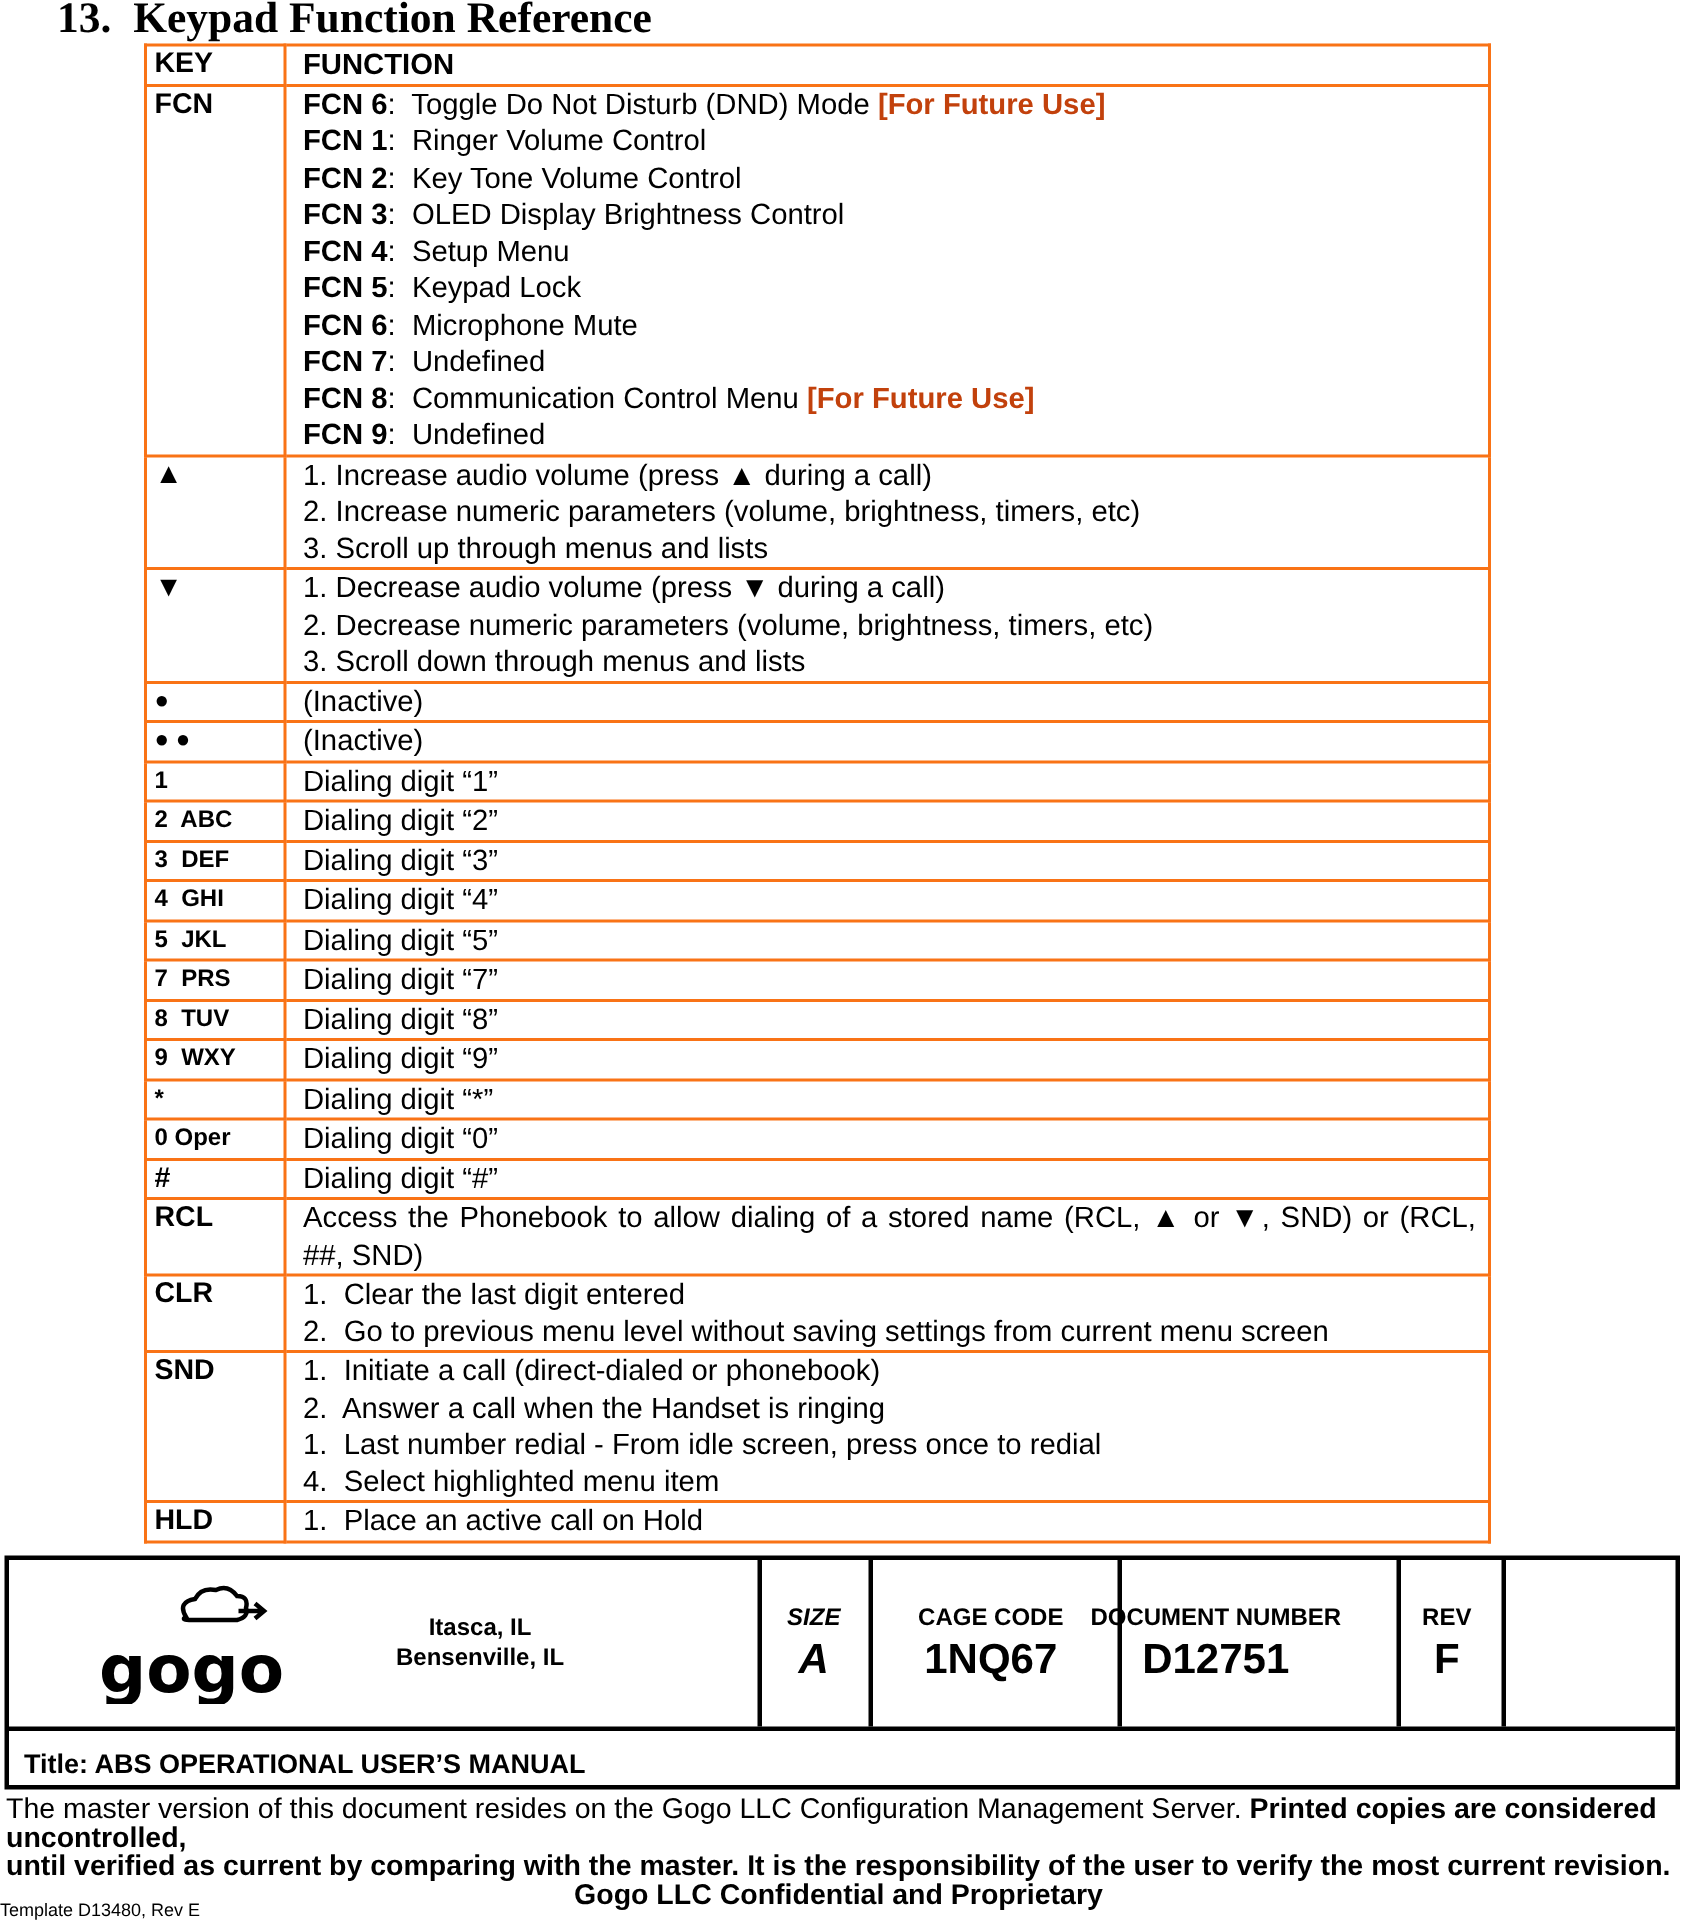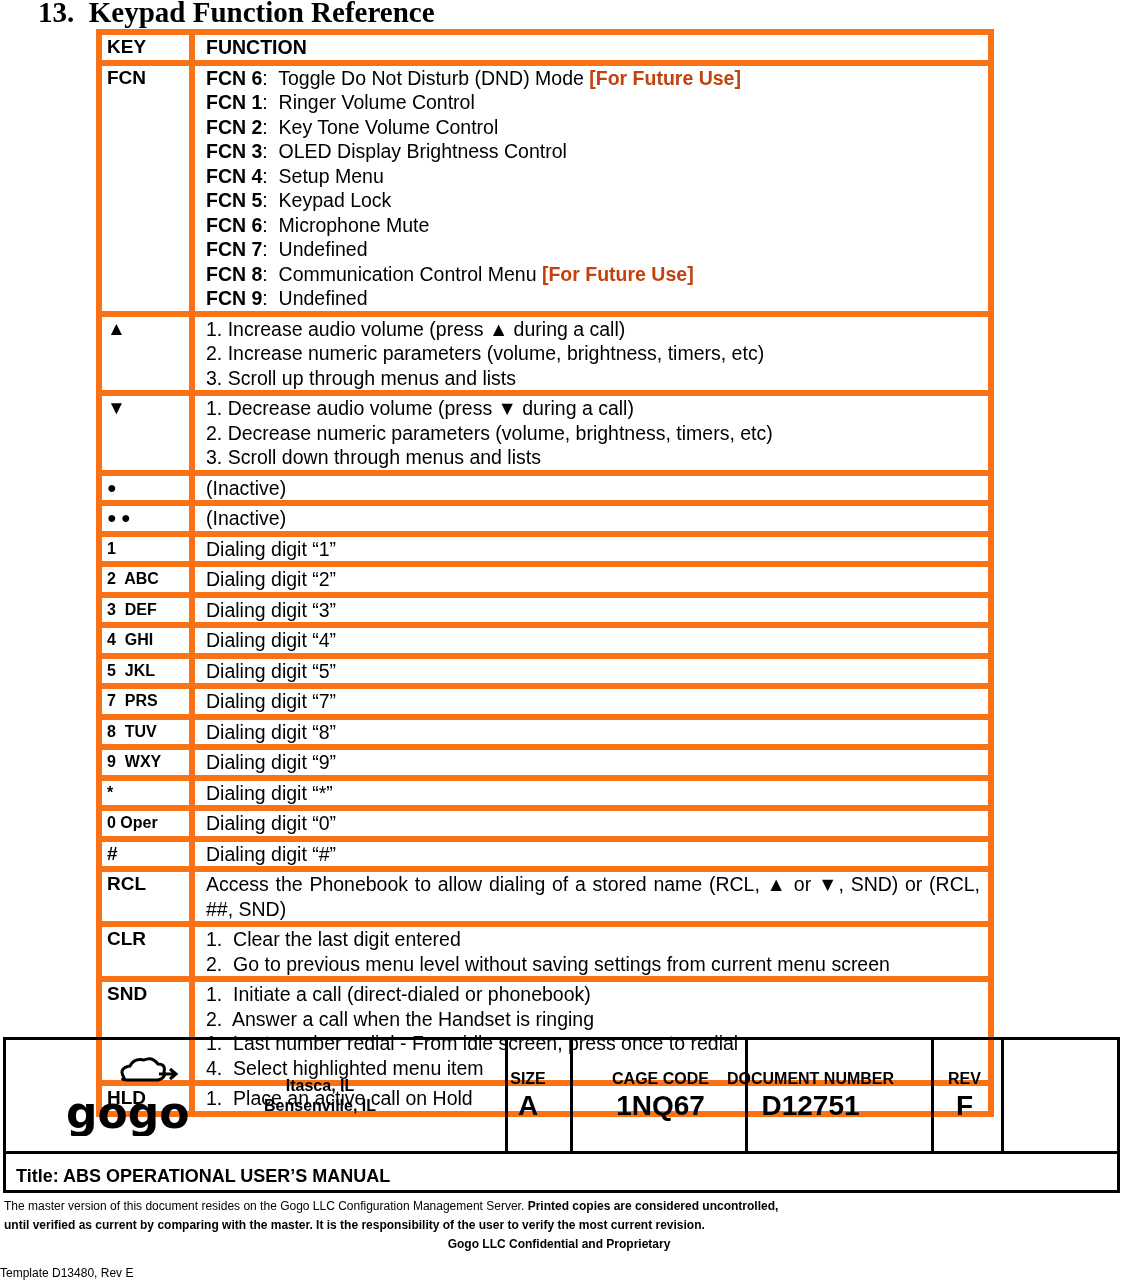--- a/index.html
+++ b/index.html
@@ -1,37 +1,37 @@
 <!DOCTYPE html>
 <html><head>
 <meta charset="utf-8">
 <style>
   html, body { margin:0; padding:0; background:#ffffff; }
   body { width:1123px; height:1283px; position:relative; overflow:hidden; font-family:"Liberation Sans", sans-serif; color:#000; }
   .heading { position:absolute; left:38px; top:-4px; font-family:"Liberation Serif", serif; font-weight:bold; font-size:29px; line-height:32px; white-space:pre; }
   table.ref { position:absolute; left:96px; top:29px; width:898px; border-collapse:collapse; table-layout:fixed; }
-  table.ref td { border:6px solid #f97316; vertical-align:top; padding:0 0 0 0; font-size:19.5px; line-height:24.5px; }
+  table.ref td { border:2px solid #f97316; vertical-align:top; padding:0 0 0 0; font-size:19.5px; line-height:24.5px; }
   table.ref col.k { width:93px; }
   table.ref td.key { padding-left:5px; font-weight:bold; font-size:19px; }
   table.ref td.key.small { font-size:16px; }
   table.ref td.fn { padding-left:11px; padding-right:8px; }
   .line { display:block; white-space:pre; }
   .b { font-weight:bold; }
   .red { color:#c2410c; font-weight:bold; }
   .justify { text-align:justify; text-align-last:left; white-space:normal; }
   .hdr td { font-weight:bold; }
   
   .tb { position:absolute; left:3px; top:1037px; width:1117px; height:156px; border:3px solid #000; box-sizing:border-box; }
   .tb .row1 { position:absolute; left:0; top:0; right:0; height:111px; border-bottom:3px solid #000; }
   .tb .cell { position:absolute; top:0; height:111px; border-right:3px solid #000; box-sizing:border-box; text-align:center; }
   .tb .lbl { font-weight:bold; font-size:16px; margin-top:30px; }
   .tb .val { font-weight:bold; font-size:28px; margin-top:2px; }
   .tb .title { position:absolute; left:10px; top:126px; font-weight:bold; font-size:18px; }
   .loc { position:absolute; left:258px; top:36px; font-weight:bold; font-size:16px; line-height:20px; }
-  .footer { position:absolute; left:4px; top:1197px; font-size:12px; line-height:19px; width:1110px; }
+  .footer { position:absolute; left:4px; top:1197px; font-size:19px; line-height:19px; width:1110px; }
   .footer .c { text-align:center; font-weight:bold; }
   .tmpl { position:absolute; left:0; top:1266px; font-size:12px; }
 </style>
 </head>
 <body>
 
 <div class="heading">13.  Keypad Function Reference</div>
 
 <table class="ref">
   <colgroup>
@@ -161,21 +161,21 @@
       <svg width="130" height="80" viewBox="0 0 130 80" style="position:absolute; left:58px; top:16px;">
         <path d="M60 22 q-6 -10 6 -12 q4 -8 14 -6 q8 -4 14 4 q8 0 6 8 q2 6 -6 8 l-30 0 q-8 0 -4 -2z" fill="none" stroke="#000" stroke-width="3"></path>
         <path d="M95 18 l16 0 m-5 -5 l6 5 l-6 5" fill="none" stroke="#000" stroke-width="3"></path>
         <text x="2" y="72" font-family="'DejaVu Sans', sans-serif" font-weight="bold" font-size="44" fill="#000">gogo</text>
       </svg>
       <div class="loc">
         <div>Itasca, IL</div>
         <div>Bensenville, IL</div>
       </div>
     </div>
-    <div class="cell" style="left:480px; width:87px;">
+    <div class="cell" style="left:500px; width:76px;font-style:italic;">
       <div class="lbl">SIZE</div>
       <div class="val">A</div>
     </div>
     <div class="cell" style="left:570px; width:172px;">
       <div class="lbl">CAGE CODE</div>
       <div class="val">1NQ67</div>
     </div>
     <div class="cell" style="left:684px; width:244px;">
       <div class="lbl">DOCUMENT NUMBER</div>
       <div class="val">D12751</div>

